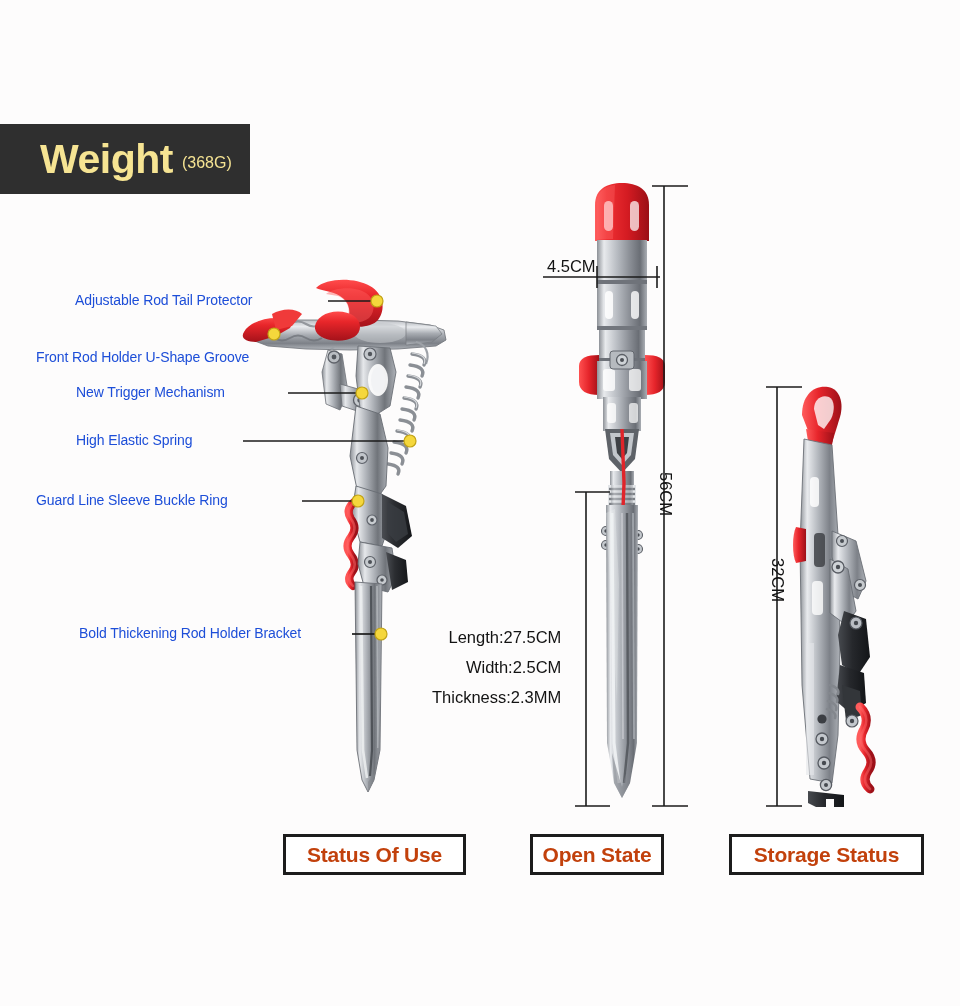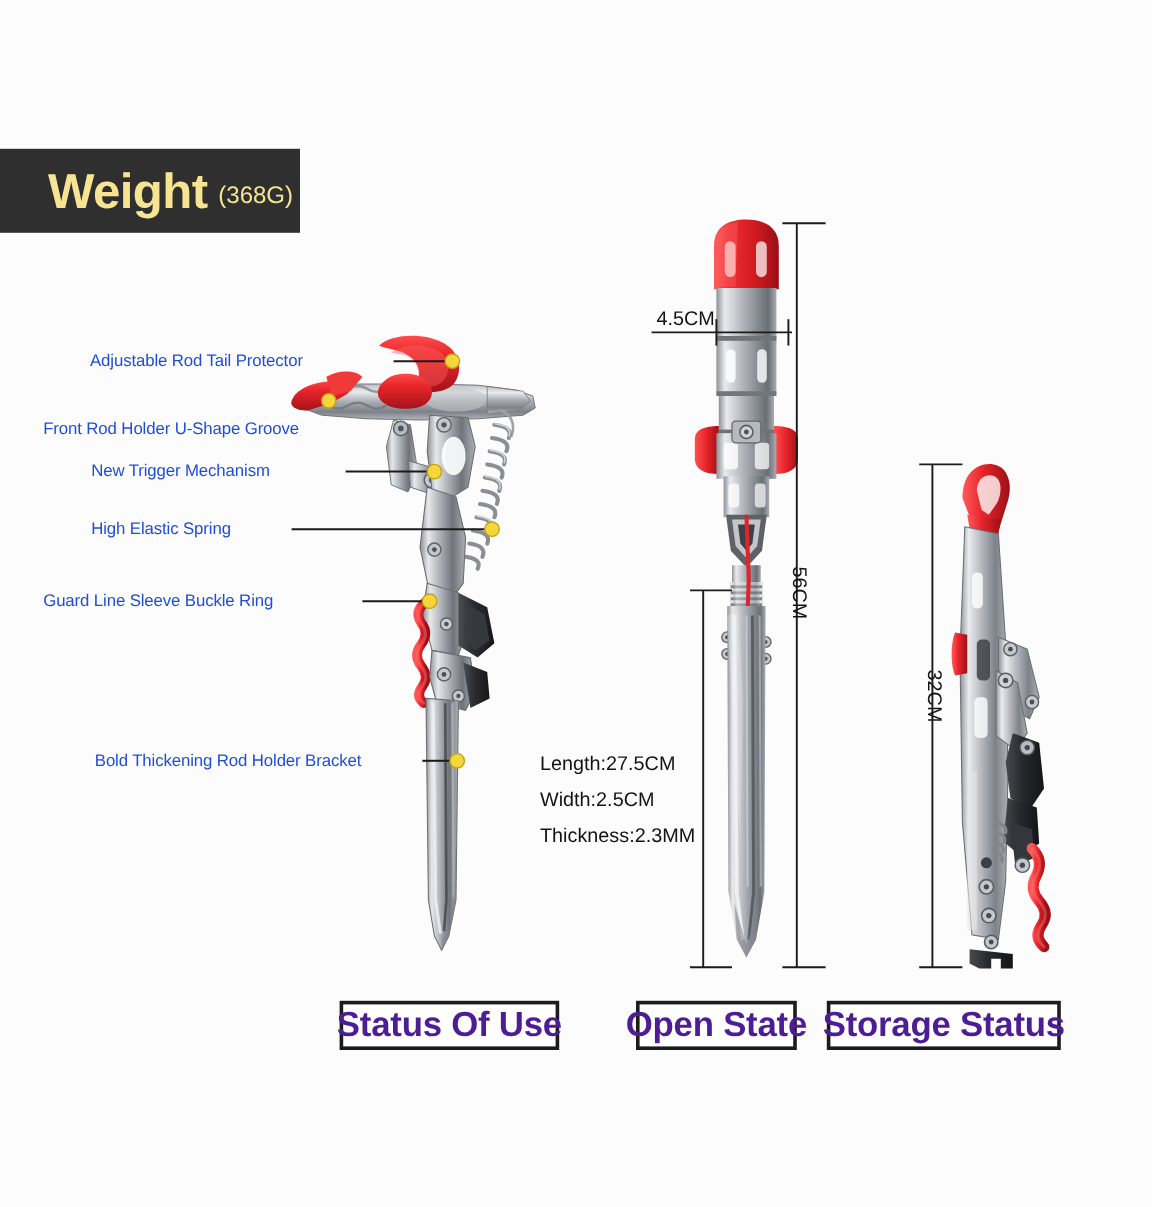--- a/index.html
+++ b/index.html
@@ -24,21 +24,21 @@
   }
   #weight-banner .wt-main{
     color:#f6e493;
     font-size:41px;
     font-weight:bold;
     letter-spacing:-0.5px;
     line-height:1;
   }
   #weight-banner .wt-sub{
     color:#f6e493;
-    font-size:20px;
+    font-size:16px;
     margin-left:9px;
     position:relative;
     top:4px;
     line-height:1;
   }
 
   
   .callout-label{
     font-size:14px;
     color:#1d4ed8;
@@ -56,43 +56,44 @@
   }
   .dim-vert{
     font-size:16.5px;
     color:#131313;
     white-space:nowrap;
     line-height:1;
     transform:rotate(90deg);
     transform-origin:left top;
   }
   #spec-block{
-    left:450px;top:622px;
+    left:432px;top:622px;
     line-height:30px;
+    text-align:right;
   }
   #spec-block div{font-size:16.5px;color:#131313;white-space:nowrap;}
 
   
   .caption-box{
     border:3px solid #1c1c1c;
     background:#ffffff;
     height:41px;
     display:flex;align-items:center;justify-content:center;
     box-sizing:border-box;
   }
   .caption-box span{
-    font-size:29px;
+    font-size:21px;
     font-weight:bold;
-    color:#4c1d95;
+    color:#c2410c;
     letter-spacing:-0.2px;
     white-space:nowrap;
   }
   #caption-status-of-use{left:283px;top:834px;width:183px;}
   #caption-open-state{left:530px;top:834px;width:134px;}
-  #caption-storage-status{left:689px;top:834px;width:195px;}
+  #caption-storage-status{left:729px;top:834px;width:195px;}
 
   svg{display:block;overflow:visible;}
 </style>
 </head>
 <body>
 
 <div class="stage">
 
   <div class="abs" id="weight-banner">
     <span class="wt-main">Weight</span>

